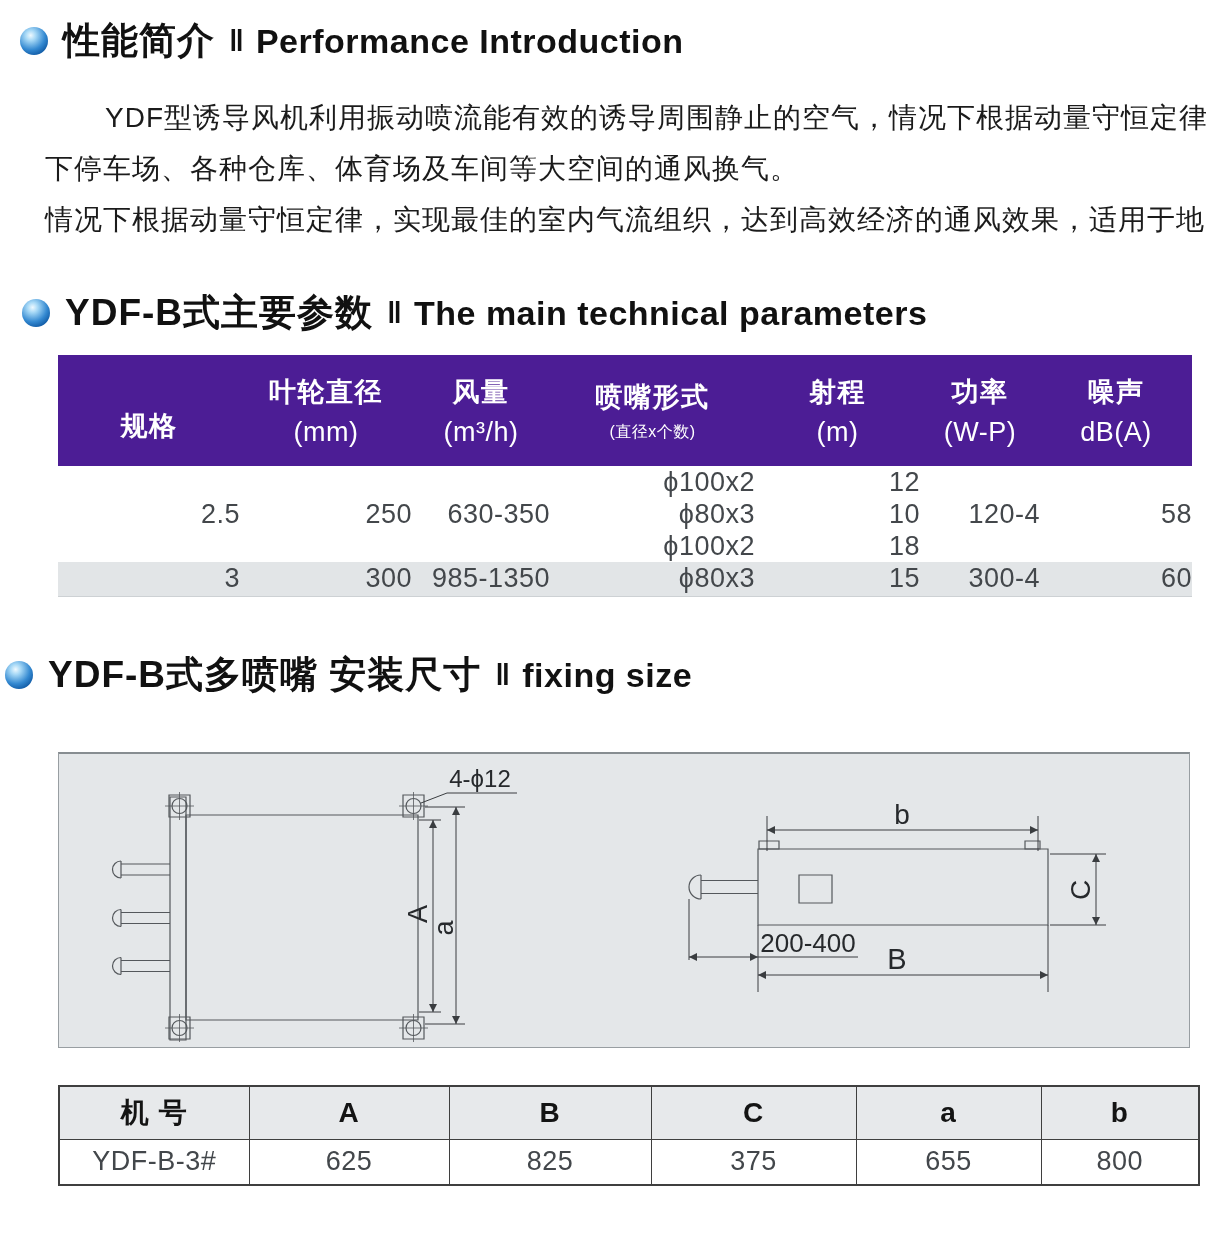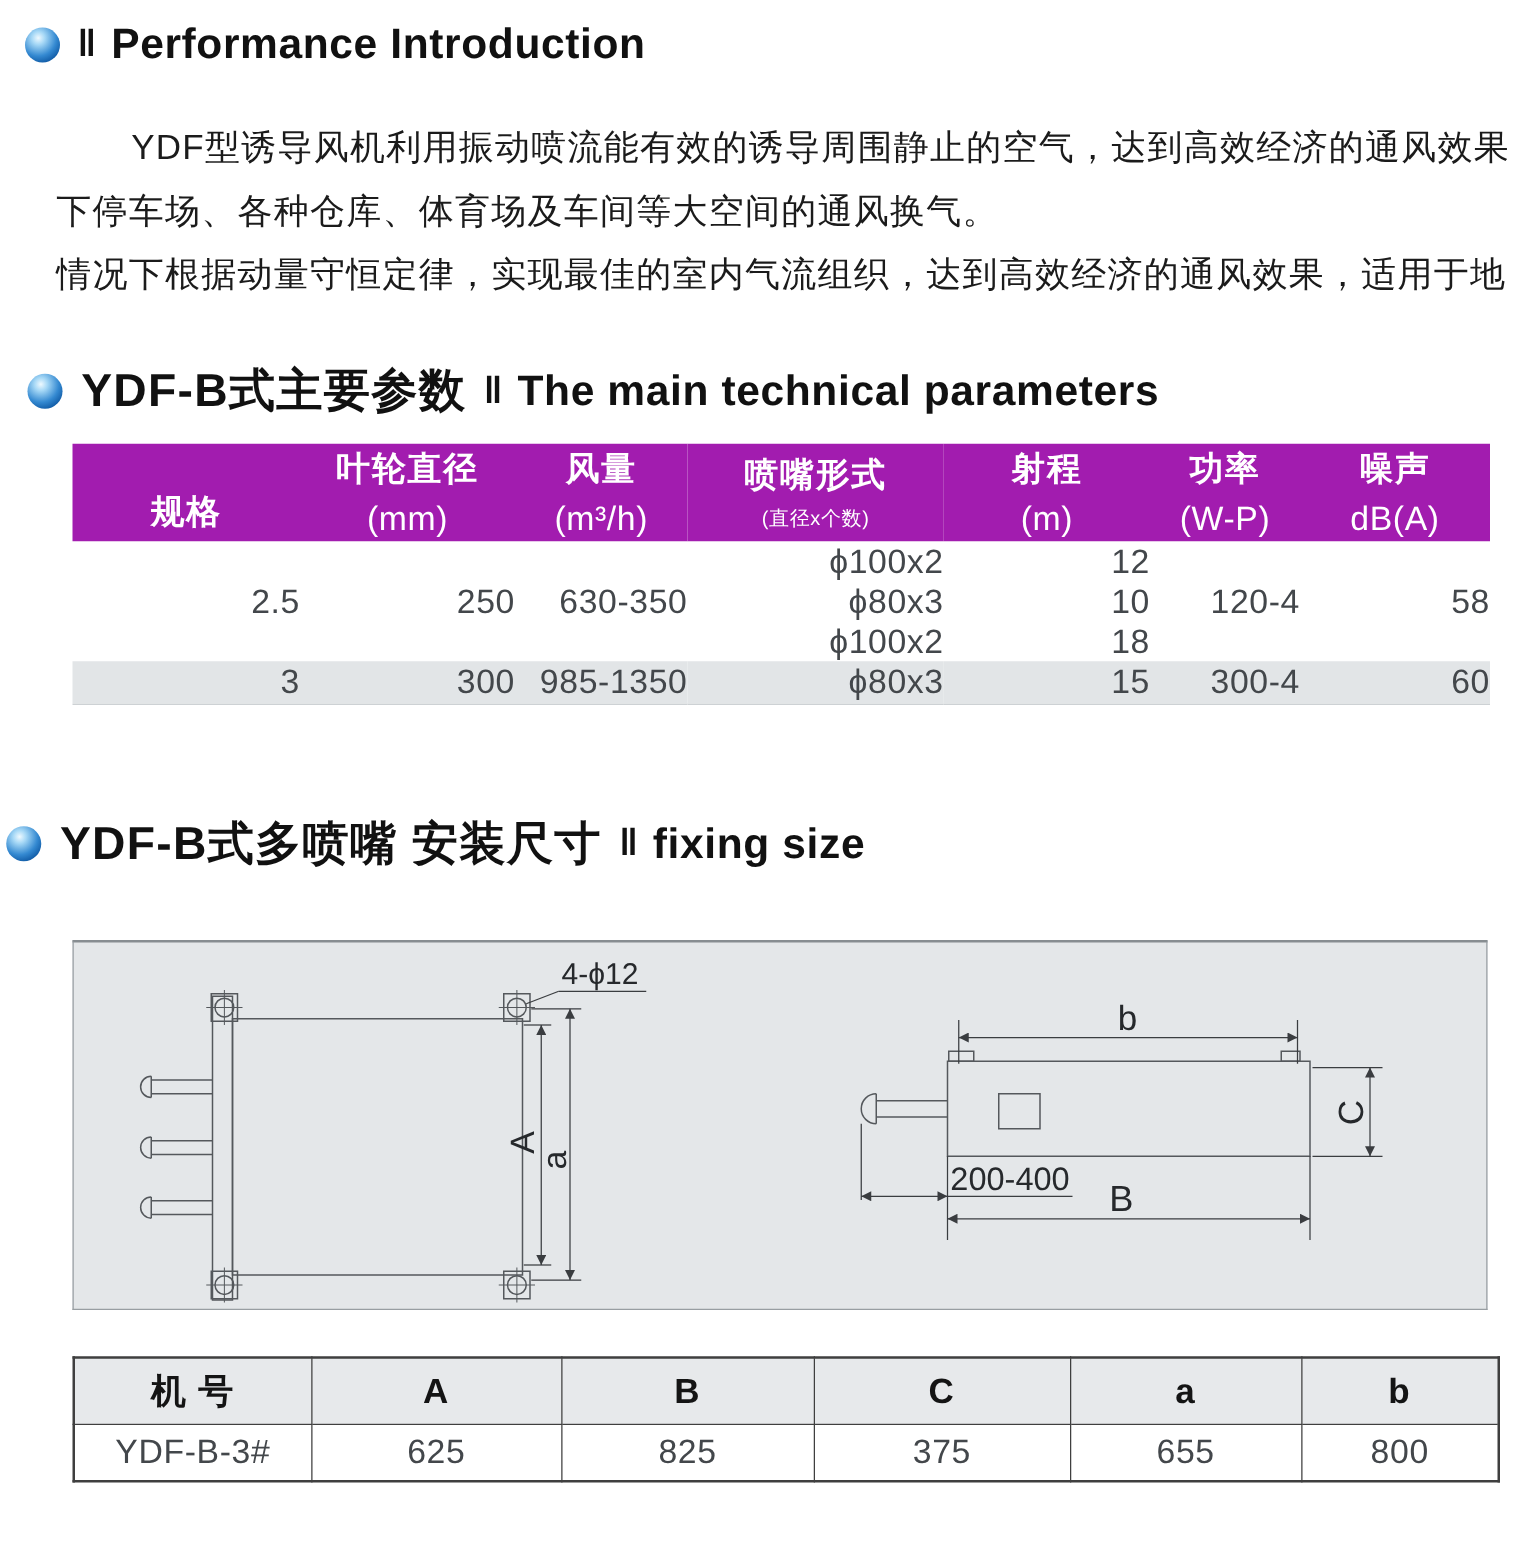--- a/index.html
+++ b/index.html
@@ -22,21 +22,21 @@
   #sec2 { top:288px; left:22px; }
   #sec3 { top:650px; left:5px; }
   
   .intro { position:absolute; top:92px; left:45px; font-size:28px; color:#1b1b1b;
            letter-spacing:1px; line-height:51px; }
   .intro .line { white-space:nowrap; }
   .intro .line.first { padding-left:60px; }
   
   table.params { position:absolute; top:355px; left:58px; width:1134px;
                  border-collapse:collapse; table-layout:fixed; }
-  table.params thead th { background:#a21caf; color:#fff; height:78px;
+  table.params thead th { background:#4c1d95; color:#fff; height:111px;
                           vertical-align:middle; font-weight:normal; padding:0; }
   .hname { font-size:27px; font-weight:bold; letter-spacing:1.5px; }
   .hunit { font-size:27px; margin-top:7px; letter-spacing:0.5px; }
   .hunit.small { font-size:16px; }
   th.spec-th .hname { margin-top:30px; }
   table.params tbody td { text-align:right; vertical-align:middle;
                           font-size:27px; color:#43474b; padding:0; height:32px;
                           letter-spacing:0.5px; }
   table.params tr.gray td { background:#e2e5e7; height:34px;
                             border-bottom:1px solid #cdd1d4; }
@@ -55,26 +55,27 @@
               border:2px solid #3f3f3f; }
   table.fix th, table.fix td { border:1px solid #3f3f3f; text-align:center; vertical-align:middle; }
   table.fix th { background:#e7e9eb; height:53px; font-size:28px; font-weight:bold; color:#141414; letter-spacing:1px; }
   table.fix td { background:#fff; height:46px; font-size:27px; color:#43474b; letter-spacing:0.5px; }
 </style>
 </head>
 <body>
 
 <div class="sec-title" id="sec1">
   <span class="bullet"></span>
+  <span class="zh">性能简介</span>
   <span class="sep">‖</span>
   <span class="en">Performance Introduction</span>
 </div>
 
 <div class="intro">
-  <div class="line first">YDF型诱导风机利用振动喷流能有效的诱导周围静止的空气，达到高效经济的通风效果</div>
+  <div class="line first">YDF型诱导风机利用振动喷流能有效的诱导周围静止的空气，情况下根据动量守恒定律</div>
   <div class="line">下停车场、各种仓库、体育场及车间等大空间的通风换气。</div>
   <div class="line">情况下根据动量守恒定律，实现最佳的室内气流组织，达到高效经济的通风效果，适用于地</div>
 </div>
 
 <div class="sec-title" id="sec2">
   <span class="bullet"></span>
   <span class="zh">YDF-B式主要参数</span>
   <span class="sep">‖</span>
   <span class="en">The main technical parameters</span>
 </div>

